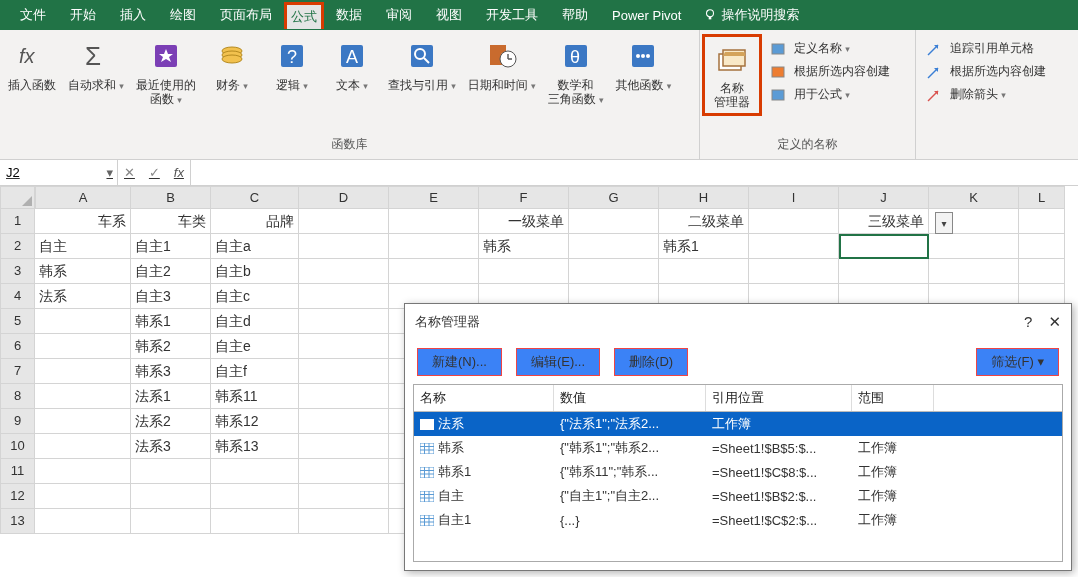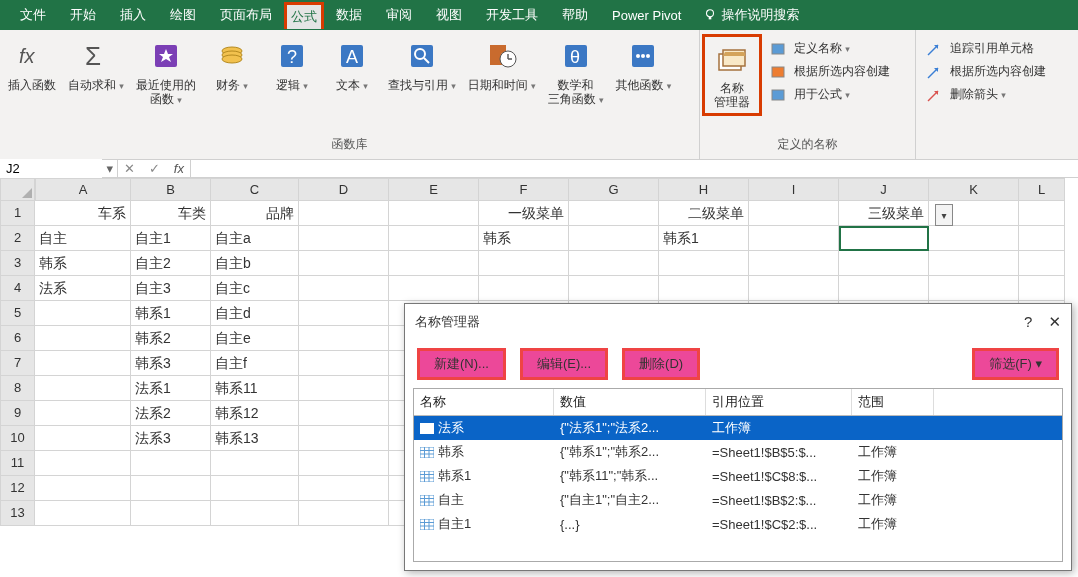--- a/index.html
+++ b/index.html
@@ -12,21 +12,21 @@
 .ribbon { background:#f3f2f1; height:130px; border-bottom:1px solid #d0d0d0; display:flex; }
 .ribbon .group { display:flex; flex-direction:column; border-right:1px solid #d0d0d0; }
 .ribbon .group .row { display:flex; align-items:flex-start; flex:1; padding:4px 2px 0; }
 .ribbon .group .label { text-align:center; font-size:12px; color:#555; padding:4px 0 6px; background:#f3f2f1; }
 .rbtn { display:flex; flex-direction:column; align-items:center; justify-content:flex-start; padding:4px 6px; min-width:60px; cursor:pointer; text-align:center; font-size:12px; line-height:14px; color:#333; }
 .rbtn .ico { width:36px; height:36px; margin-bottom:4px; display:flex; align-items:center; justify-content:center; }
 .rbtn.highlight { border:3px solid #d83b01; }
 .rside { display:flex; flex-direction:column; gap:2px; padding:4px; }
 .rside .srow { display:flex; align-items:center; gap:8px; font-size:12px; padding:2px 4px; cursor:pointer; white-space:nowrap; }
 .rside .srow .sico { width:16px; height:16px; display:flex; align-items:center; justify-content:center; }
-.fbar { height:18px; display:flex; border-bottom:1px solid #d0d0d0; }
+.fbar { height:26px; display:flex; border-bottom:1px solid #d0d0d0;text-decoration:underline; }
 .fbar .namebox { width:118px; border-right:1px solid #d0d0d0; display:flex; align-items:center; }
 .fbar .namebox input { border:none; outline:none; padding:2px 6px; width:100%; font-size:13px; }
 .fbar .namebox .dd { color:#666; padding:0 4px; cursor:pointer; }
 .fbar .fxbtns { display:flex; align-items:center; padding:0 6px; color:#888; gap:14px; border-right:1px solid #d0d0d0; }
 .fbar .fxinput { flex:1; }
 .fbar .fxinput input { border:none; outline:none; width:100%; height:100%; padding:2px 6px; }
 .grid { position:relative; }
 .colheads { display:flex; margin-left:35px; }
 .colheads div { border:1px solid #d4d4d4; border-left:none; background:#e6e6e6; text-align:center; font-size:13px; color:#333; }
 .colheads div:first-child { border-left:1px solid #d4d4d4; }
@@ -38,21 +38,21 @@
 .cell.active { border:2px solid #217346; }
 .dropdown-btn { position:absolute; width:18px; height:22px; border:1px solid #888; background:#f3f3f3; display:flex; align-items:center; justify-content:center; font-size:10px; color:#444; cursor:pointer; }
 .corner { width:35px; height:23px; background:#e6e6e6; border:1px solid #d4d4d4; position:absolute; left:0; top:0; }
 .corner::after{content:"";position:absolute;right:2px;bottom:2px;border-left:10px solid transparent;border-bottom:10px solid #b0b0b0;}
 
 .dialog { position:absolute; left:404px; top:303px; width:668px; height:268px; background:#fff; border:1px solid #777; box-shadow:2px 2px 8px rgba(0,0,0,.3); display:flex; flex-direction:column; }
 .dialog .titlebar { height:36px; display:flex; align-items:center; padding:0 10px; font-size:13px; justify-content:space-between; }
 .dialog .titlebar .ctrls { display:flex; gap:16px; font-size:15px; color:#333; }
 .dialog .titlebar .ctrls span { cursor:pointer; }
 .dialog .toolbar { display:flex; gap:14px; padding:8px 12px; align-items:center; }
-.dialog .toolbar .btn { border:3px solid #ef4444; padding:4px 14px; background:#ec4899; font-size:13px; cursor:pointer; }
+.dialog .toolbar .btn { border:1px solid #ef4444; padding:4px 14px; background:#3b82f6; font-size:13px; cursor:pointer; }
 .dialog .toolbar .spacer { flex:1; }
 .dialog .list { flex:1; border:1px solid #aaa; margin:0 8px 8px; overflow:hidden; font-size:13px; }
 .dialog .list .hdr { display:flex; background:#fff; border-bottom:1px solid #bbb; }
 .dialog .list .hdr div { padding:4px 6px; border-right:1px solid #ddd; color:#222; }
 .dialog .list .rowi { display:flex; height:24px; align-items:center; }
 .dialog .list .rowi.sel { background:#0a64c7; color:#fff; }
 .dialog .list .rowi div { padding:2px 6px; overflow:hidden; white-space:nowrap; text-overflow:ellipsis; }
 .dialog .list .rowi .nameico { display:inline-block; width:14px; height:11px; margin-right:4px; vertical-align:middle; }
 .c-name{width:140px}.c-val{width:152px}.c-ref{width:146px}.c-scope{width:82px}.c-note{flex:1}
 </style>

